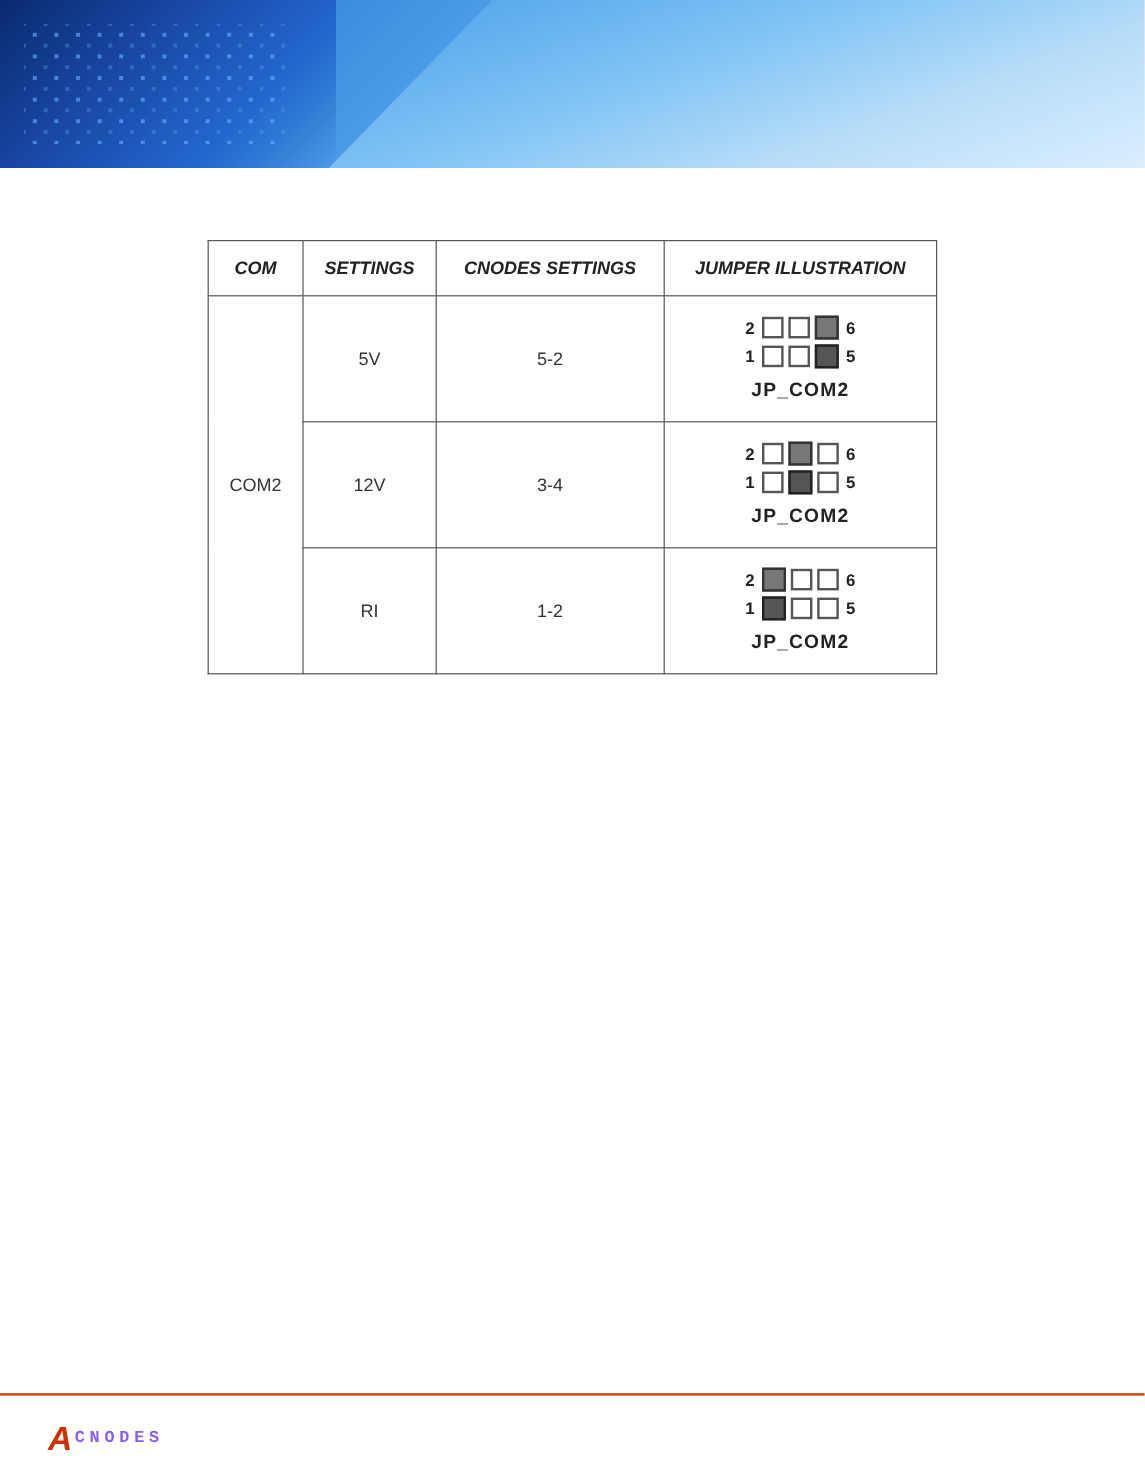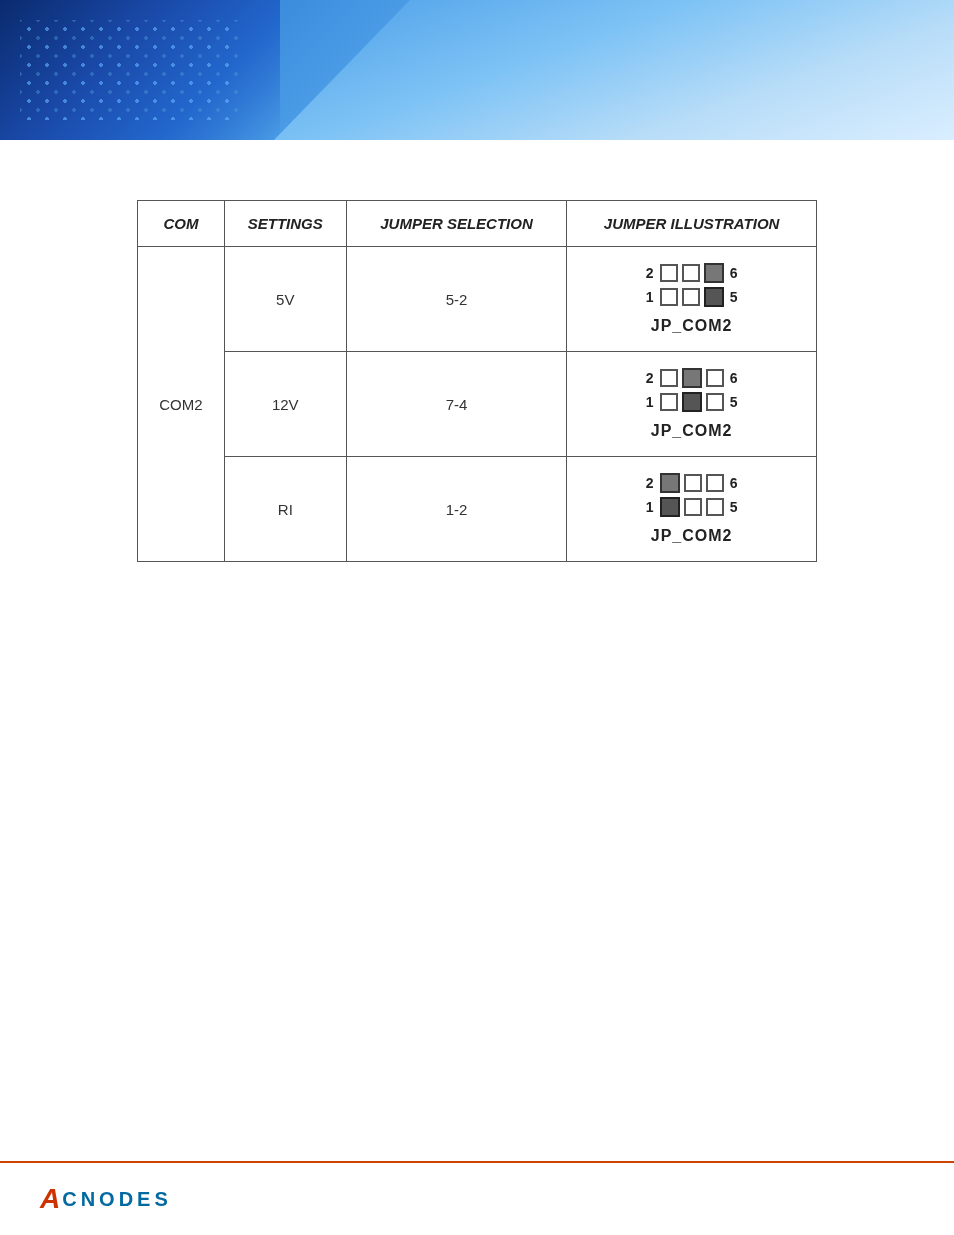--- a/index.html
+++ b/index.html
@@ -60,21 +60,21 @@
     }
 
     
     .main-content {
       padding: 40px 60px;
     }
 
     
     .jumper-table {
       border-collapse: collapse;
-      width: 680px;
+      width: 608px;
       margin: 20px auto;
       border: 1.5px solid #555;
     }
     .jumper-table th, .jumper-table td {
       border: 1.5px solid #555;
       text-align: center;
       vertical-align: middle;
       padding: 8px 12px;
     }
     .jumper-table thead th {
@@ -152,45 +152,45 @@
       gap: 2px;
     }
     .logo-a {
       font-size: 28px;
       font-weight: bold;
       color: #cc3300;
       font-family: Arial, sans-serif;
       font-style: italic;
     }
     .logo-text {
-      font-size: 20px;
-      font-weight: bold;
-      color: #0369a1;
+      font-size: 14px;
+      font-weight: bold;
+      color: #8b5cf6;
       letter-spacing: 4px;
-      font-family: Liberation Sans, sans-serif;
+      font-family: Liberation Mono, monospace;
     }
   </style>
 </head>
 <body>
 
 <div class="header-banner">
   <div class="header-bg-blue"></div>
   <div class="header-circuit-overlay">
     <div class="circuit-dots"></div>
   </div>
   <div class="header-wave"></div>
 </div>
 
 <div class="main-content">
   <table class="jumper-table">
     <thead>
       <tr>
         <th>COM</th>
         <th>SETTINGS</th>
-        <th>JUMPER SELECTION</th>
+        <th>CNODES SETTINGS</th>
         <th>JUMPER ILLUSTRATION</th>
       </tr>
     </thead>
     <tbody>
 
       <tr>
         <td rowspan="3" class="row-com-main">COM2</td>
         <td>5V</td>
         <td>5-2</td>
         <td>
@@ -212,21 +212,21 @@
                 <span class="jp-label-num">5</span>
               </div>
             </div>
             <div class="jp-name">JP_COM2</div>
           </div>
         </td>
       </tr>
 
       <tr>
         <td>12V</td>
-        <td>7-4</td>
+        <td>3-4</td>
         <td>
           <div class="jp-illustration">
             <div class="jp-grid">
               <div class="jp-row">
                 <span class="jp-label-num">2</span>
                 <span class="jp-pin"></span>
                 <span style="display:inline-flex;border:2.5px solid #333;background:#777;width:20px;height:20px;"></span>
                 <span class="jp-pin"></span>
                 <span class="jp-label-num">6</span>
               </div>

